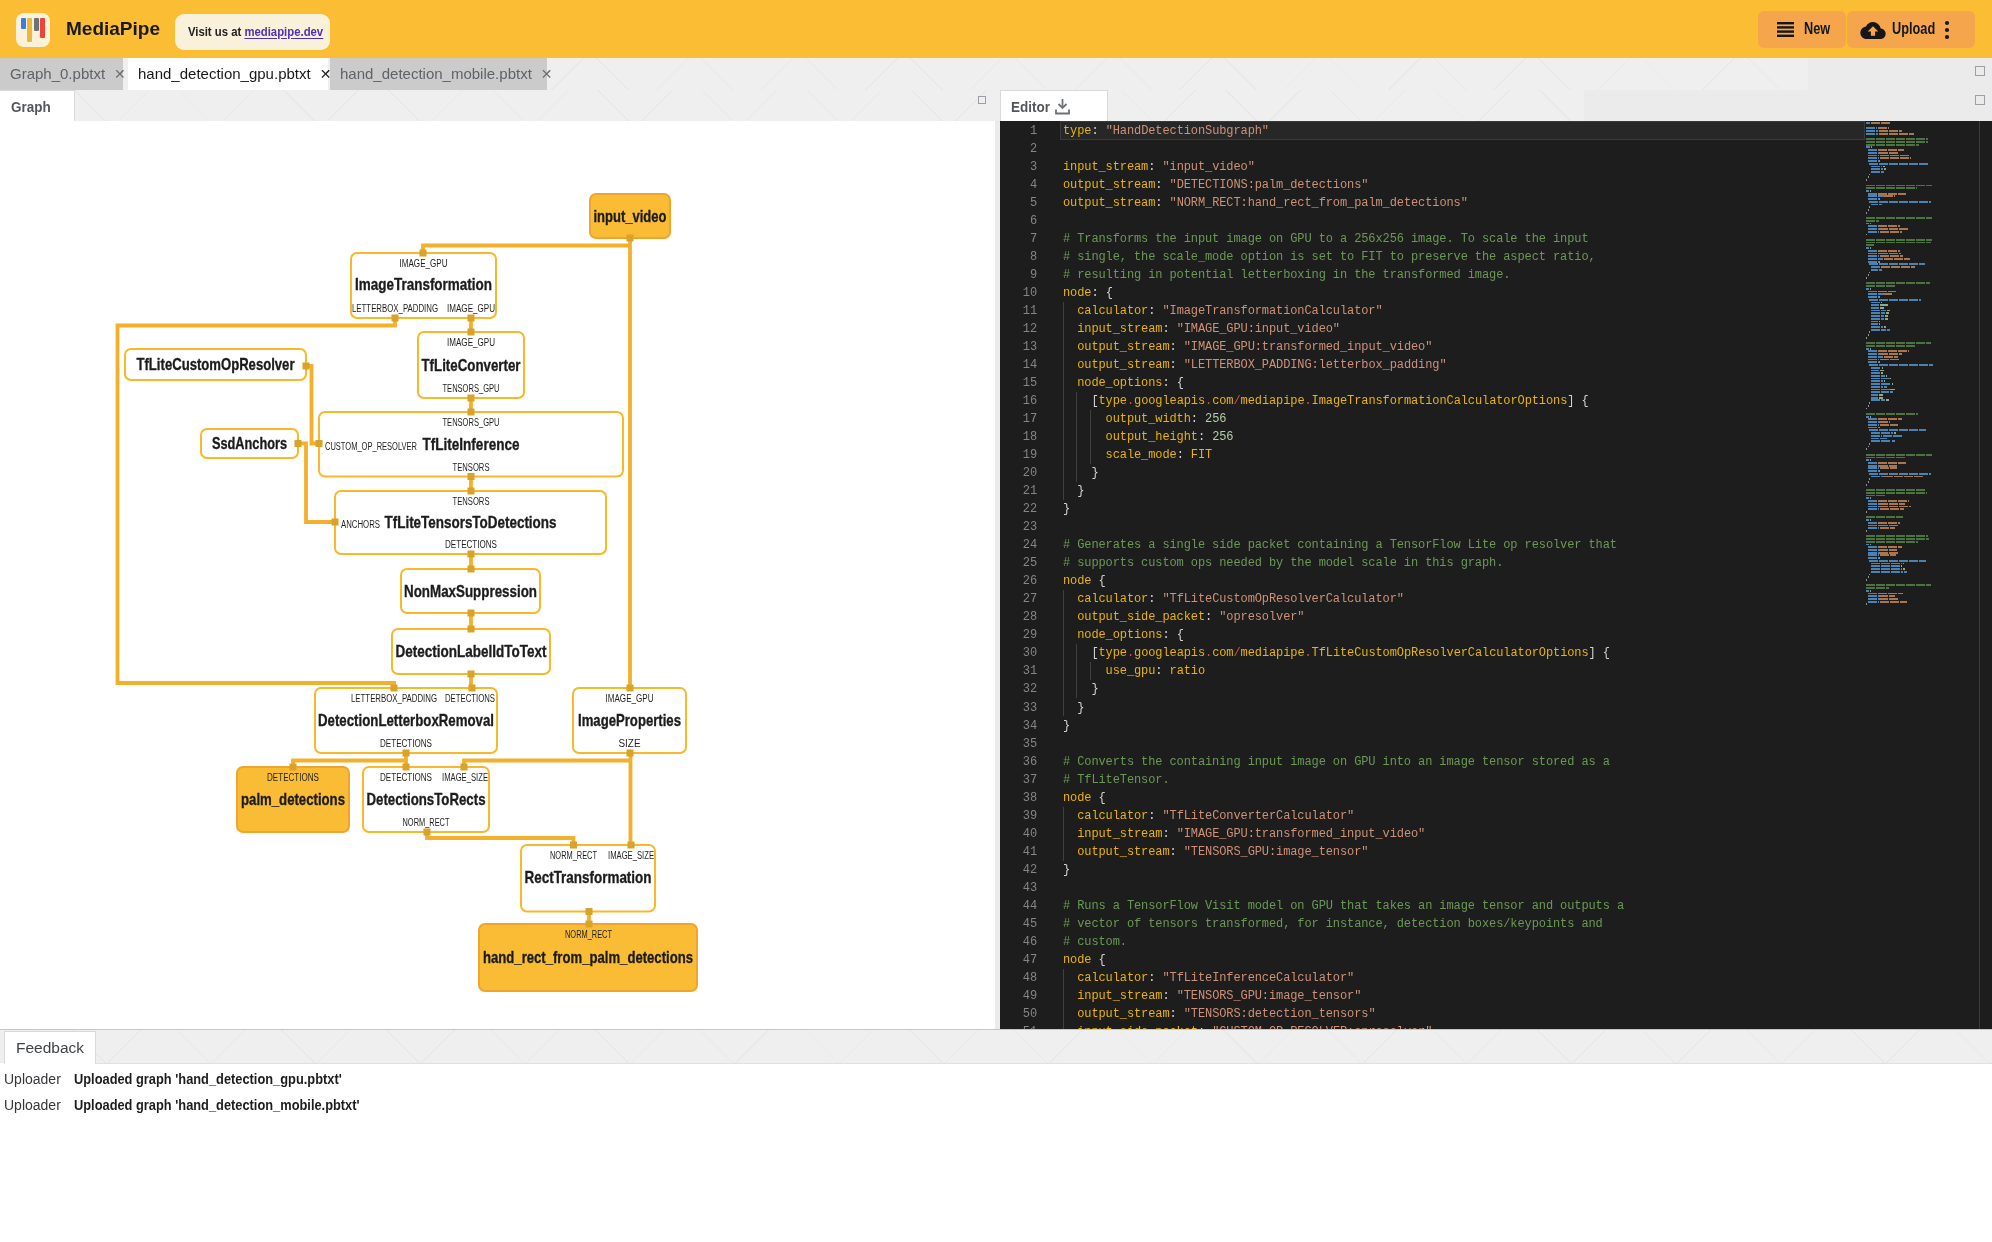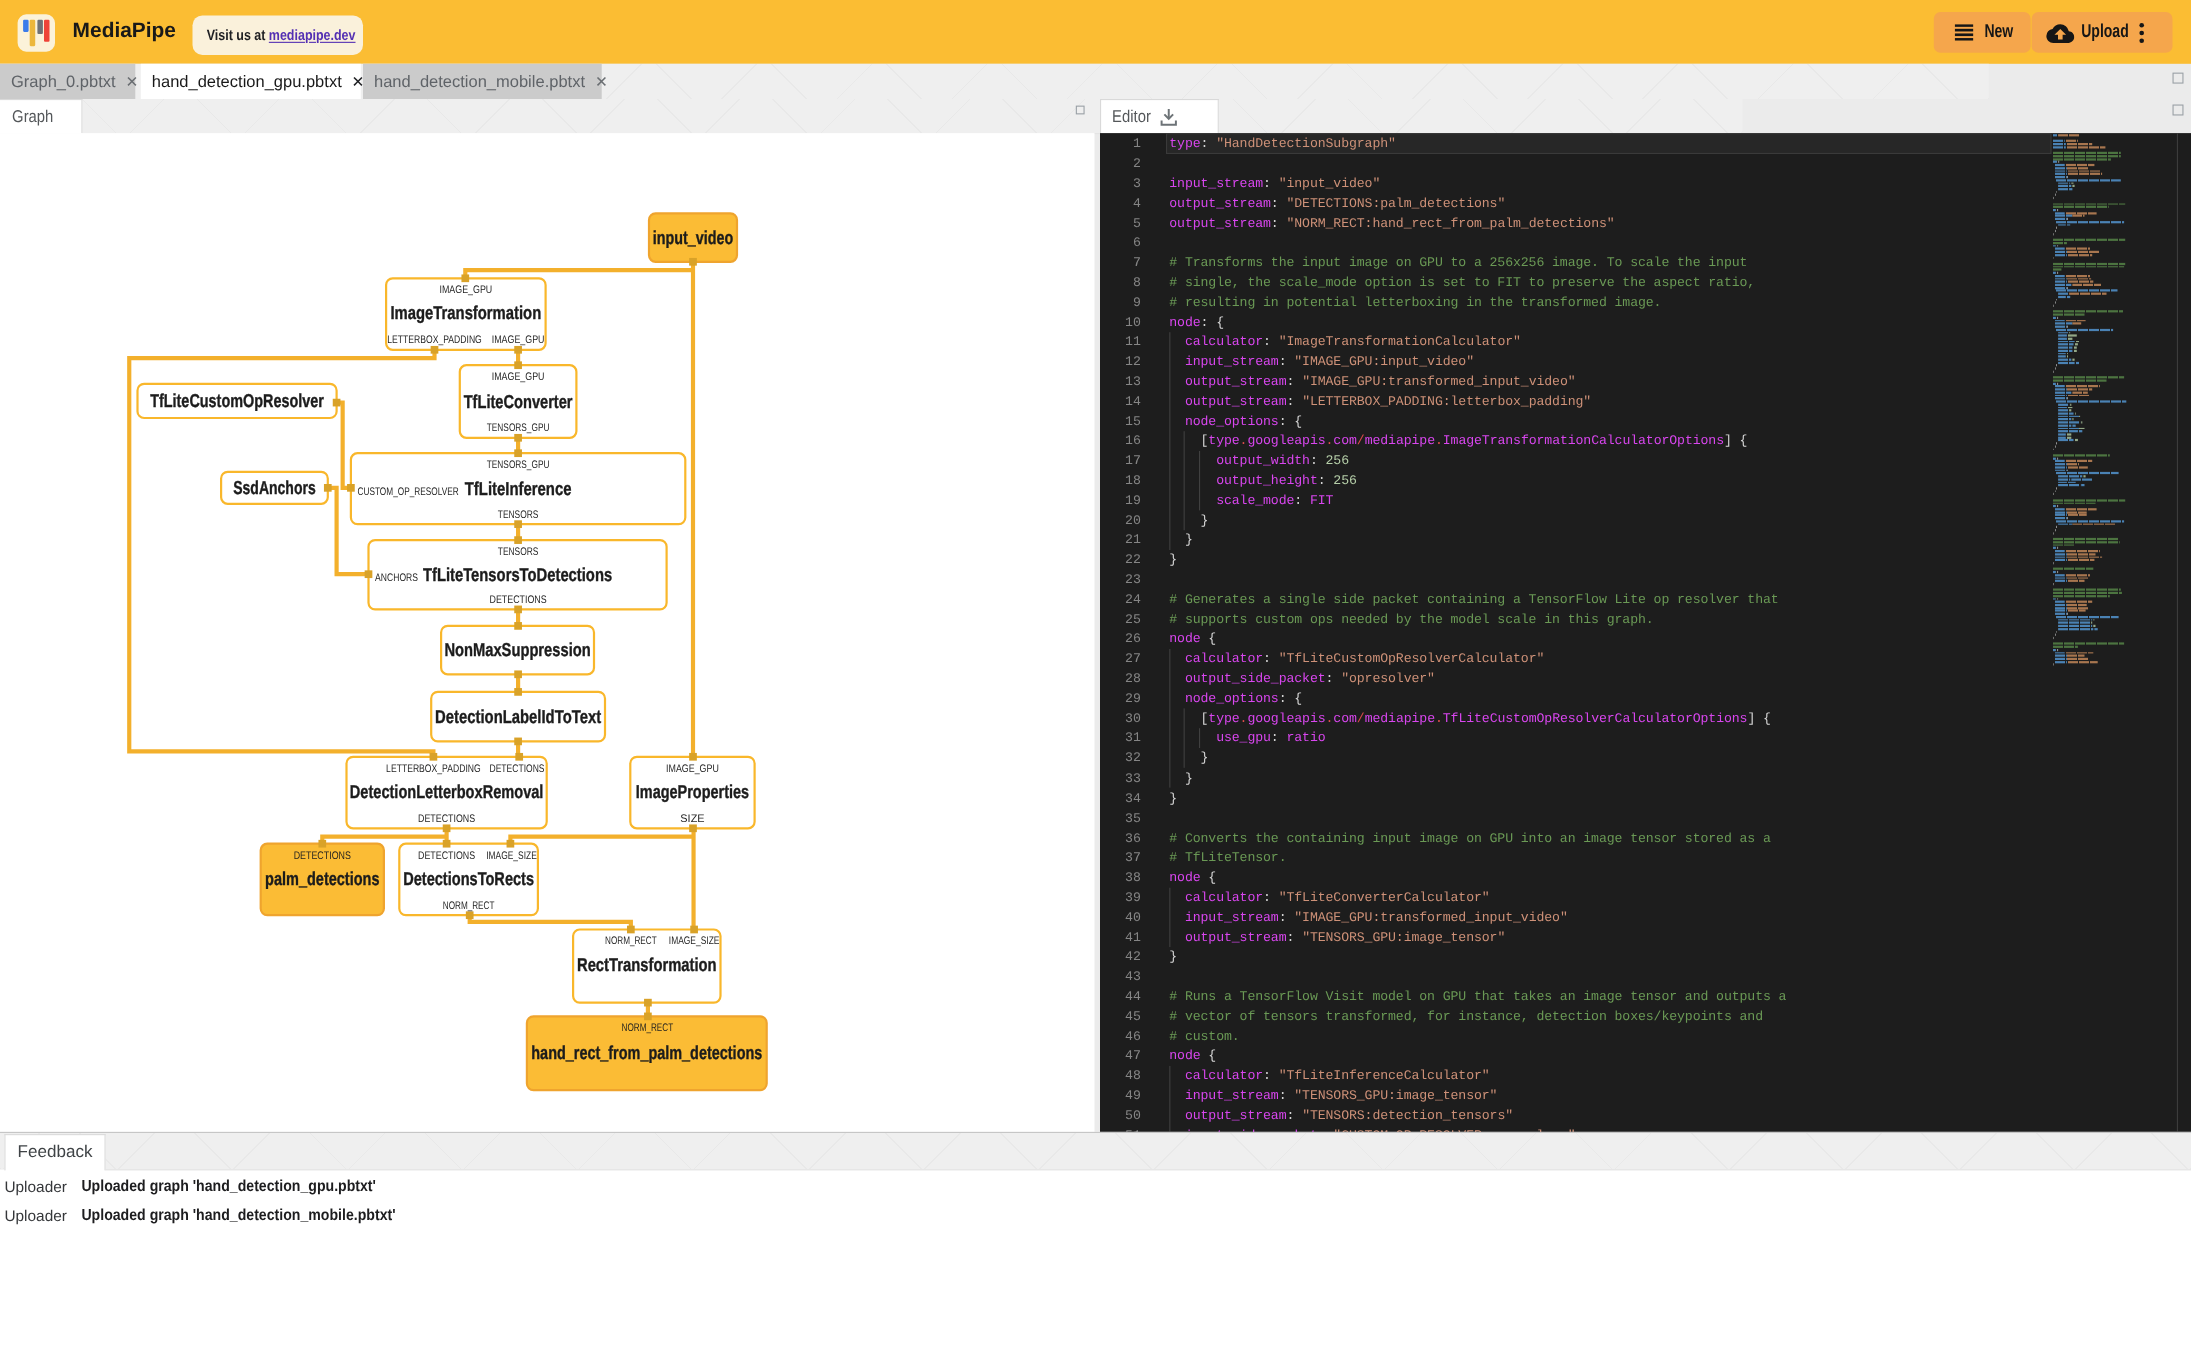--- a/index.html
+++ b/index.html
@@ -19,35 +19,35 @@
 .obtn { top:11px; height:37px; background:#F5A64C; border-radius:6px; color:#161616; }
 .obtn span { font-size:17px; font-weight:bold; transform:scaleX(0.75); transform-origin:0 50%; display:inline-block; white-space:nowrap; }
 
 #ftabs { left:0; top:58px; width:1808px; height:32px; }
 .ftab { position:absolute; top:0; height:32px; background:#CBCBCB; color:#5F6368; font-size:15px;
   line-height:32px; white-space:nowrap; }
 .ftab.act { background:#fff; color:#191919; }
 .ftab i { font-style:normal; color:#6a6e72; font-size:14px; }
 .ftab.act i { color:#202124; }
 
-#ptabs { left:0; top:90px; width:1584px; height:31px; }
+#ptabs { left:0; top:90px; width:1584px; height:31px;font-weight:bold; }
 .ptab { position:absolute; top:0; height:31px; background:#fff; border:1px solid #D9D9D9; border-bottom:none;
   color:#54575A; font-size:15.5px; line-height:31px; white-space:nowrap; }
 .ptab em { font-style:normal; display:inline-block; transform:scaleX(0.87); transform-origin:0 50%; }
 .sq { position:absolute; border:1.5px solid #9aa0a6; background:transparent; }
 
 #canvas { left:0; top:121px; width:995px; height:908px; background:#fff; }
 
 #editor { left:1000px; top:121px; width:992px; height:908px; background:#1D1D1D; overflow:hidden; }
 #lnums, #codep { position:absolute; font-family:"Liberation Mono", monospace; font-size:12px;
   line-height:18.03px; white-space:pre; letter-spacing:-0.1px; }
 #lnums { left:0; top:0.5px; width:37px; text-align:right; color:#858585; }
 #codep { left:63px; top:0.5px; }
 #codep .c { color:#6A9955; font-style:normal; }
-#codep .k { color:#d946ef; font-style:normal; }
+#codep .k { color:#eab308; font-style:normal; }
 #codep .s { color:#CE9178; font-style:normal; }
 #codep .n { color:#B5CEA8; font-style:normal; }
 #codep .p { color:#D4D4D4; font-style:normal; }
 #codep .r { color:#DD4B4B; font-style:normal; }
 #curline { position:absolute; left:60px; top:0; width:805px; height:18.5px; background:#272727; border:1px solid #3a3a3a; }
 #mmap b { position:absolute; height:1.8px; display:block; }
 #gwrap b { position:absolute; display:block; }
 #scrolline { position:absolute; left:979px; top:0; width:1px; height:908px; background:#3C3C3C; }
 
 #fbrow { left:0; top:1029px; width:1992px; height:34px; border-top:1px solid #C6C6C6; z-index:2; }

